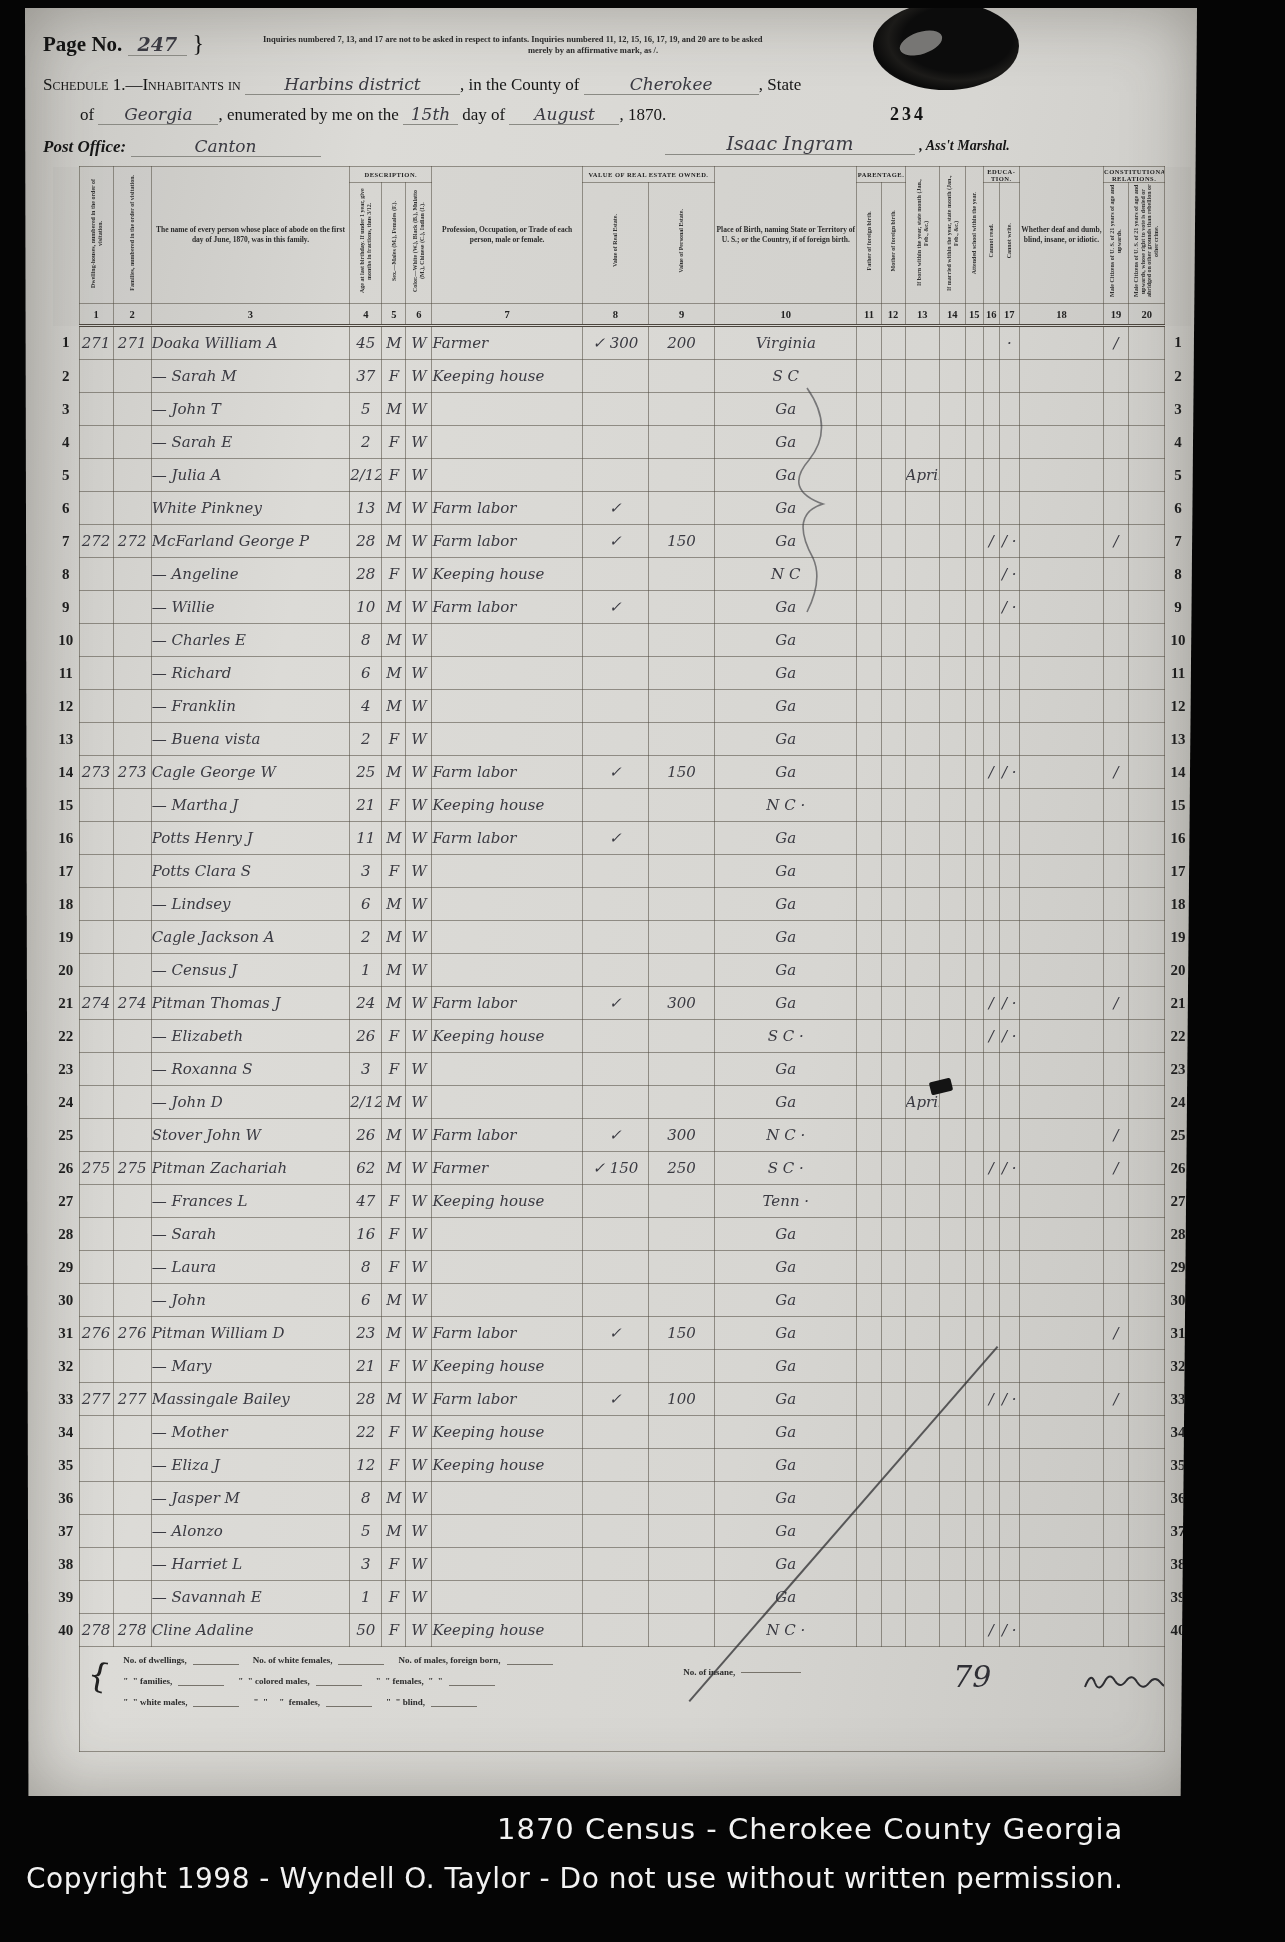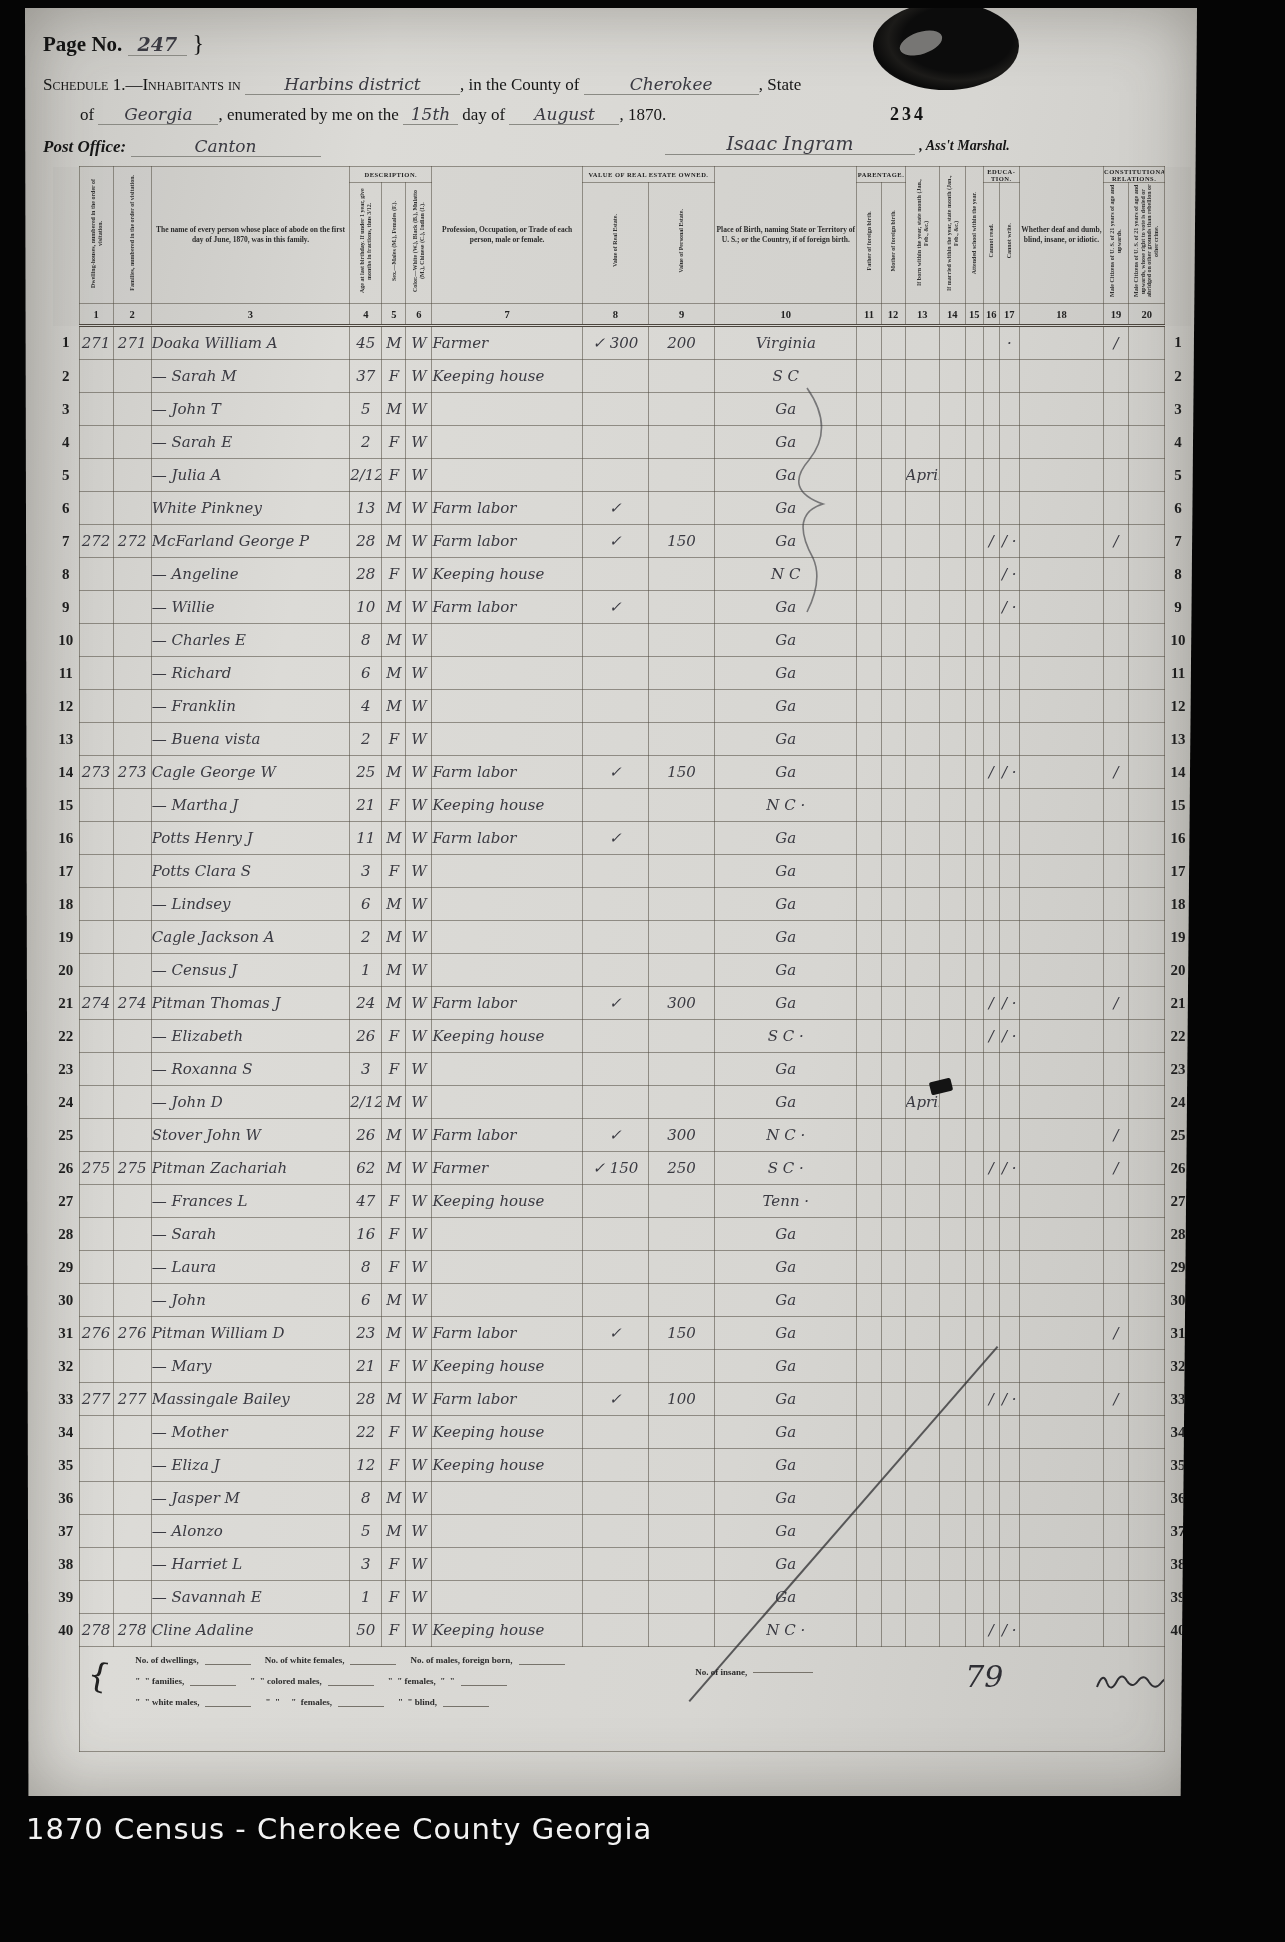--- a/index.html
+++ b/index.html
@@ -55,21 +55,21 @@
   .name{text-align:left;padding-left:14px;font-size:16px;}
   .occ{text-align:left;padding-left:8px;}
   .birth{text-align:center;}
   .val{text-align:center;font-size:13px;}
   .gut{border:0 !important;background:transparent;text-align:center;
        font-family:"Liberation Serif",serif;font-weight:bold;font-size:11px;color:#1e1e1e;font-style:normal;}
   
   .fcell{height:104px;vertical-align:top;}
   .fwrap{display:flex;align-items:flex-start;padding:8px 4px 0 8px;}
   .fbrace{font-size:34px;color:#222;transform:rotate(12deg);margin-right:14px;font-family:"DejaVu Serif",serif;}
-  .flines{flex:0 0 560px;margin-left:12px;}
+  .flines{flex:0 0 560px;}
   .fline{display:flex;margin-bottom:9px;}
   .flbl{font-size:9px;font-weight:bold;color:#2c2c2c;white-space:pre;}
   .fblank{flex:0 0 46px;border-bottom:1px solid #77736b;margin:0 14px 2px 6px;height:9px;}
   .finsane{font-size:9px;font-weight:bold;color:#2c2c2c;margin-top:8px;white-space:pre;}
   .ftotal{font-family:"DejaVu Serif",serif;font-style:italic;font-size:30px;color:#2f2f35;margin:4px 0 0 120px;}
   .fsquig{margin:10px 0 0 90px;}
   
   .pencil1{position:absolute;left:690px;top:1245px;width:470px;height:0;
     border-top:2px solid rgba(45,45,48,.75);transform:rotate(-49deg);transform-origin:left bottom;top:1700px;}
   .pencil2{position:absolute;left:742px;top:378px;}
@@ -84,20 +84,24 @@
 <body>
 
 <div class="paper">
 
   <div class="pageno">
     <span>Page No.</span>
     <span class="hw">247</span>
     <span class="brace">}</span>
   </div>
 
+  <div class="note">
+    <span>Inquiries numbered 7, 13, and 17 are not to be asked in respect to infants.  Inquiries numbered 11, 12, 15, 16, 17, 19, and 20 are to be asked</span>
+    <span class="c">merely by an affirmative mark, as /.</span>
+  </div>
 
   <div class="schedline">
     <span class="sc">Schedule 1.—Inhabitants in</span>
     <span class="blank hw" style="width:215px">Harbins district</span><span>, in the County of</span>
     <span class="blank hw" style="width:175px">Cherokee</span><span>, State</span>
   </div>
 
   <div class="line2">
     <span>of</span>
     <span class="blank hw" style="width:120px">Georgia</span><span>, enumerated by me on the</span>
@@ -1213,13 +1217,14 @@
         <path d="M40 2 q28 40 2 72 q-26 30 14 44 q-34 10 -10 54 q10 22 -6 54" stroke="rgba(55,55,60,.6)" stroke-width="1.6" fill="none"></path>
       </svg>
   </div>
   <div class="smudge"></div>
 </div>
 
 <div class="pencil1"></div>
 
 <div class="caption">
   <div class="cap2">1870 Census - Cherokee County Georgia</div>
+  <div class="cap3">Copyright 1998 - Wyndell O. Taylor - Do not use without written permission.</div>
 </div>
 
 </body></html>

